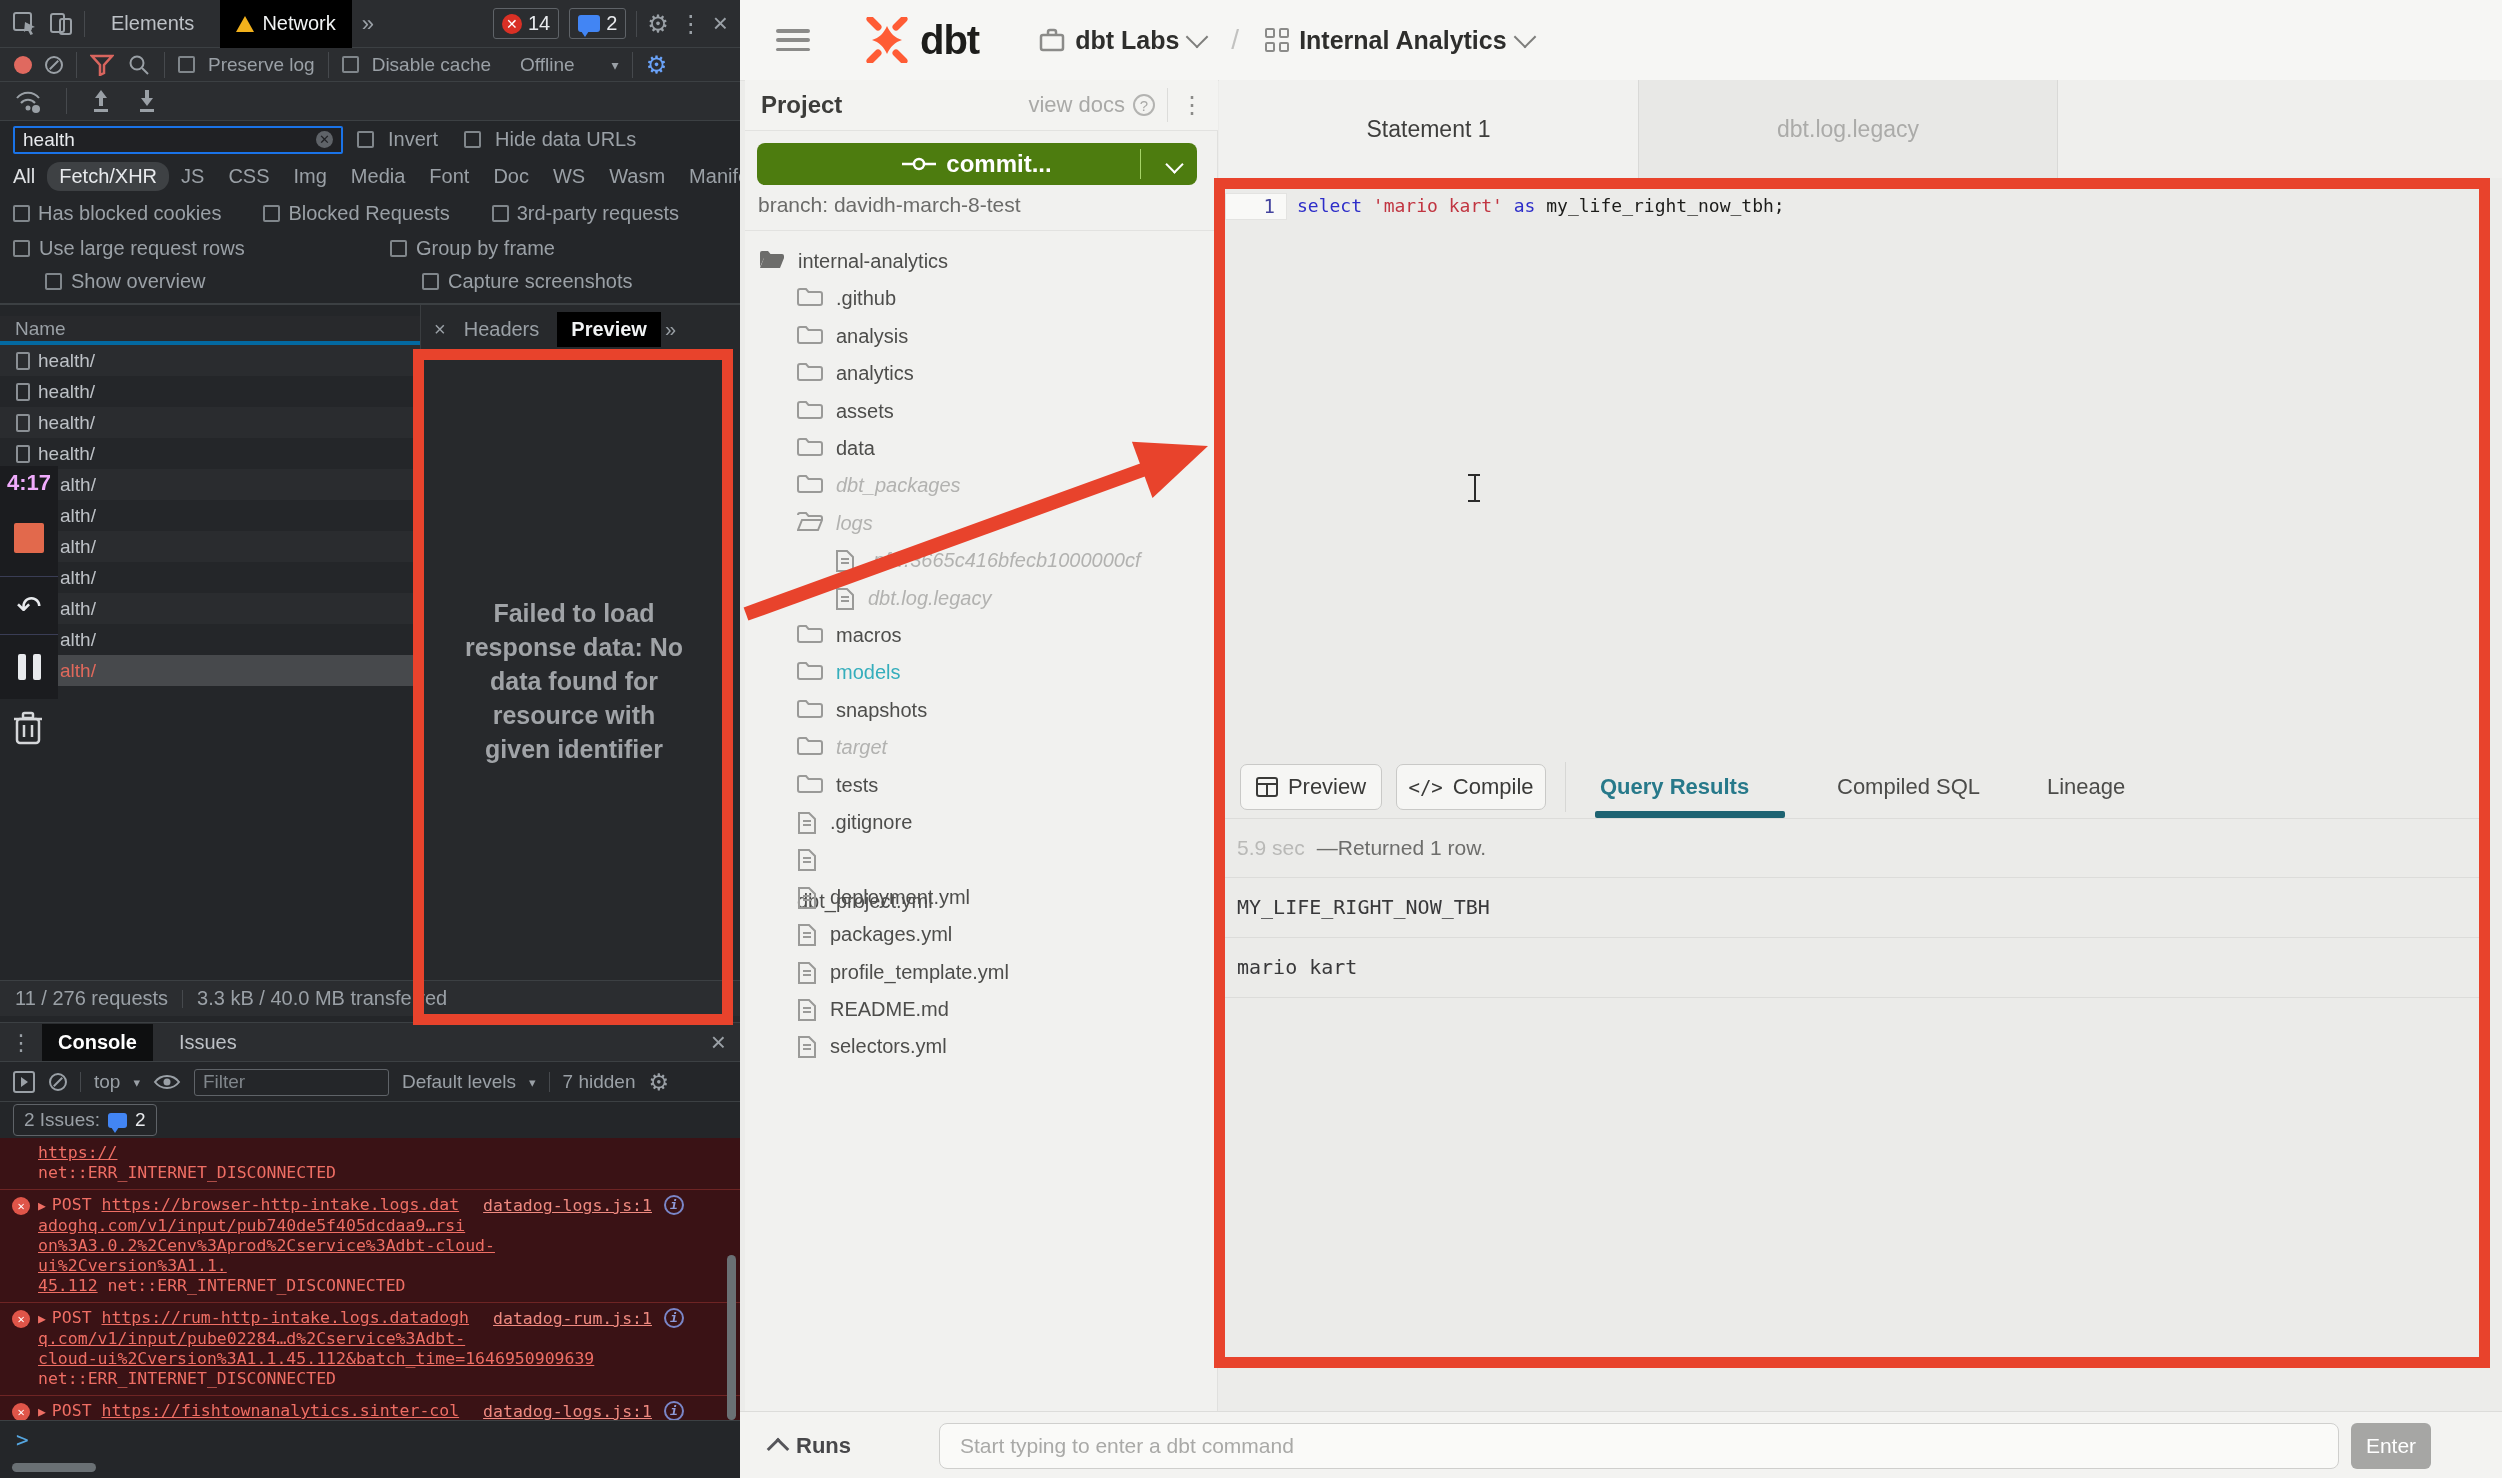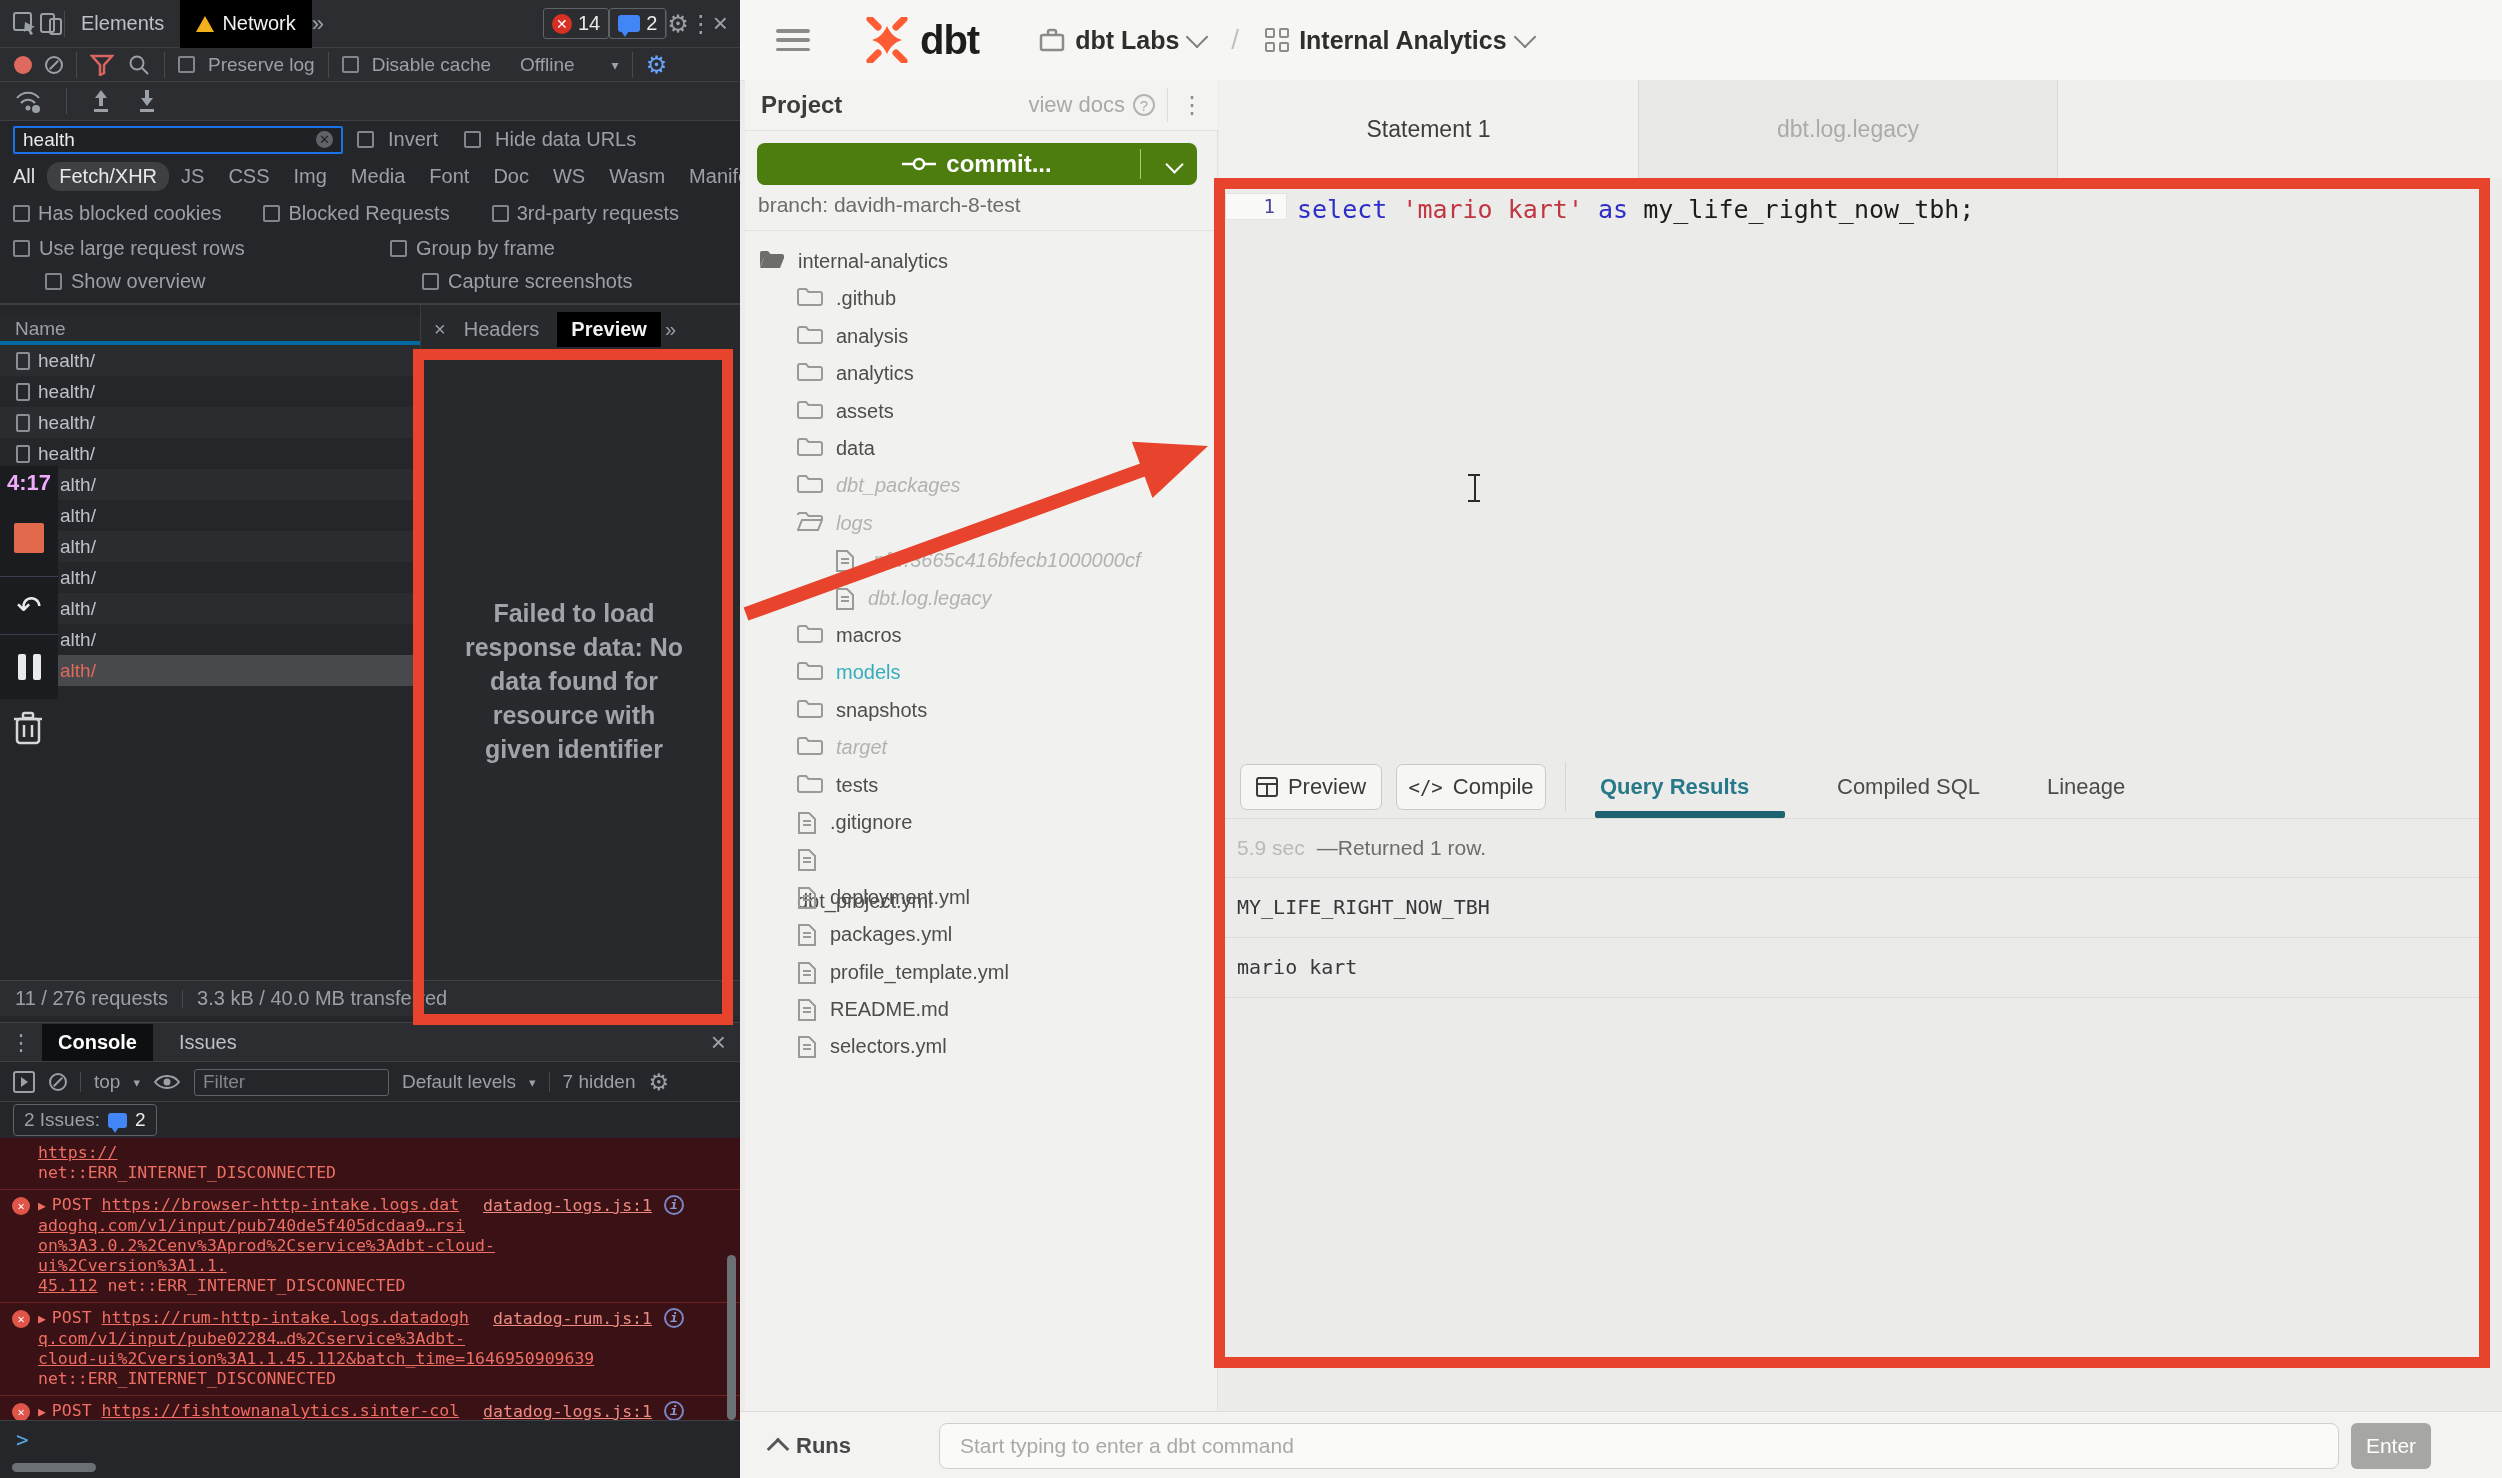--- a/index.html
+++ b/index.html
@@ -2,21 +2,21 @@
 <html><head>
 <meta charset="utf-8">
 <style>
   html,body{margin:0;padding:0;background:#111;}
   #root{position:relative;width:2502px;height:1478px;overflow:hidden;
         font-family:"Liberation Sans",sans-serif;-webkit-font-smoothing:antialiased;}
   .abs{position:absolute;}
   
   #devtools{left:0;top:0;width:740px;height:1478px;background:#242629;color:#9aa0a6;}
   .dt-row{position:absolute;left:0;width:740px;display:flex;align-items:center;}
-  #dt-tabbar{top:0;height:48px;background:#2b2d30;border-bottom:1px solid #3c4043;padding-left:12px;box-sizing:border-box;gap:0;}
+  #dt-tabbar{top:0;height:48px;background:#2b2d30;border-bottom:1px solid #3c4043;padding-left:12px;box-sizing:border-box;gap:10px;}
   .icon-btn{display:inline-flex;align-items:center;justify-content:center;color:#9aa0a6;}
   .vsep{width:1px;height:26px;background:#46494d;display:inline-block;}
   .dt-tab{font-size:20px;color:#bdc1c6;padding:0 16px;height:48px;display:flex;align-items:center;gap:8px;}
   .dt-tab.active{background:#000;color:#f1f3f4;}
   .warn-tri{width:0;height:0;border-left:9px solid transparent;border-right:9px solid transparent;border-bottom:16px solid #f2b11c;position:relative;}
   .badge-box{display:flex;align-items:center;gap:6px;border:1px solid #5f6368;border-radius:3px;padding:3px 8px;font-size:20px;color:#e8eaed;}
   .err-circ{width:20px;height:20px;border-radius:50%;background:#d93025;color:#fff;font-size:14px;display:flex;align-items:center;justify-content:center;}
   .bubble{width:22px;height:17px;border-radius:3px;background:#4285f4;position:relative;}
   .bubble:after{content:"";position:absolute;left:3px;bottom:-5px;border-left:4px solid transparent;border-right:4px solid transparent;border-top:6px solid #4285f4;}
   #dt-toolbar2{top:48px;height:34px;background:#2b2d30;border-bottom:1px solid #3c4043;padding-left:14px;box-sizing:border-box;gap:13px;font-size:19px;}
@@ -114,21 +114,21 @@
   
   #stmt-bar{left:1219px;top:80px;width:1283px;height:98px;background:#f0f0ee;}
   .stmt-tab{position:absolute;top:0;height:98px;display:flex;align-items:center;justify-content:center;font-size:23px;}
   #stmt-tab1{left:0;width:419px;color:#3e3e3c;background:#f1f1ef;}
   #stmt-tab2{left:419px;width:420px;color:#ababa9;background:#e8e8e6;border-left:1px solid #d9d9d7;border-right:1px solid #d9d9d7;box-sizing:border-box;}
   #stmt-tab3{left:839px;width:444px;background:#efefed;}
   
   #editor-area{left:1225px;top:189px;width:1264px;height:1168px;background:#ebebe9;}
   #gutter-band{left:1225px;top:193px;width:62px;height:27px;background:#f9f9f7;border:1px solid #e3e3e1;box-sizing:border-box;}
   #line-num{left:1225px;top:195px;width:50px;text-align:right;font-family:"DejaVu Sans Mono",monospace;font-size:19px;color:#44449e;}
-  #code-line{left:1297px;top:195px;font-family:"DejaVu Sans Mono",monospace;font-size:25px;white-space:pre;}
+  #code-line{left:1297px;top:195px;font-family:"DejaVu Sans Mono",monospace;font-size:18px;white-space:pre;}
   .tok-kw{color:#2d2dc9;} .tok-str{color:#c13541;} .tok-pl{color:#1c1c1a;}
   #ibeam{left:1468px;top:474px;width:13px;height:30px;}
   #ibeam:before{content:"";position:absolute;left:5.5px;top:2px;width:2px;height:26px;background:#2b2b2b;}
   #ibeam:after{content:"";position:absolute;left:0;top:0;width:12px;height:2px;background:#2b2b2b;box-shadow:0 26px #2b2b2b;}
   
   #res-toolbar{left:1225px;top:757px;width:1264px;height:61px;border-bottom:1px solid #dcdcda;background:#ebebe9;}
   .res-btn{position:absolute;top:7px;height:46px;border:1px solid #c9c9c7;border-radius:7px;background:#f6f6f4;display:flex;align-items:center;justify-content:center;gap:10px;font-size:22px;color:#3a3a38;box-sizing:border-box;}
   #btn-preview{left:15px;width:142px;}
   #btn-compile{left:171px;width:150px;}
   #res-vdiv{position:absolute;left:340px;top:5px;width:1px;height:50px;background:#d7d7d5;}

